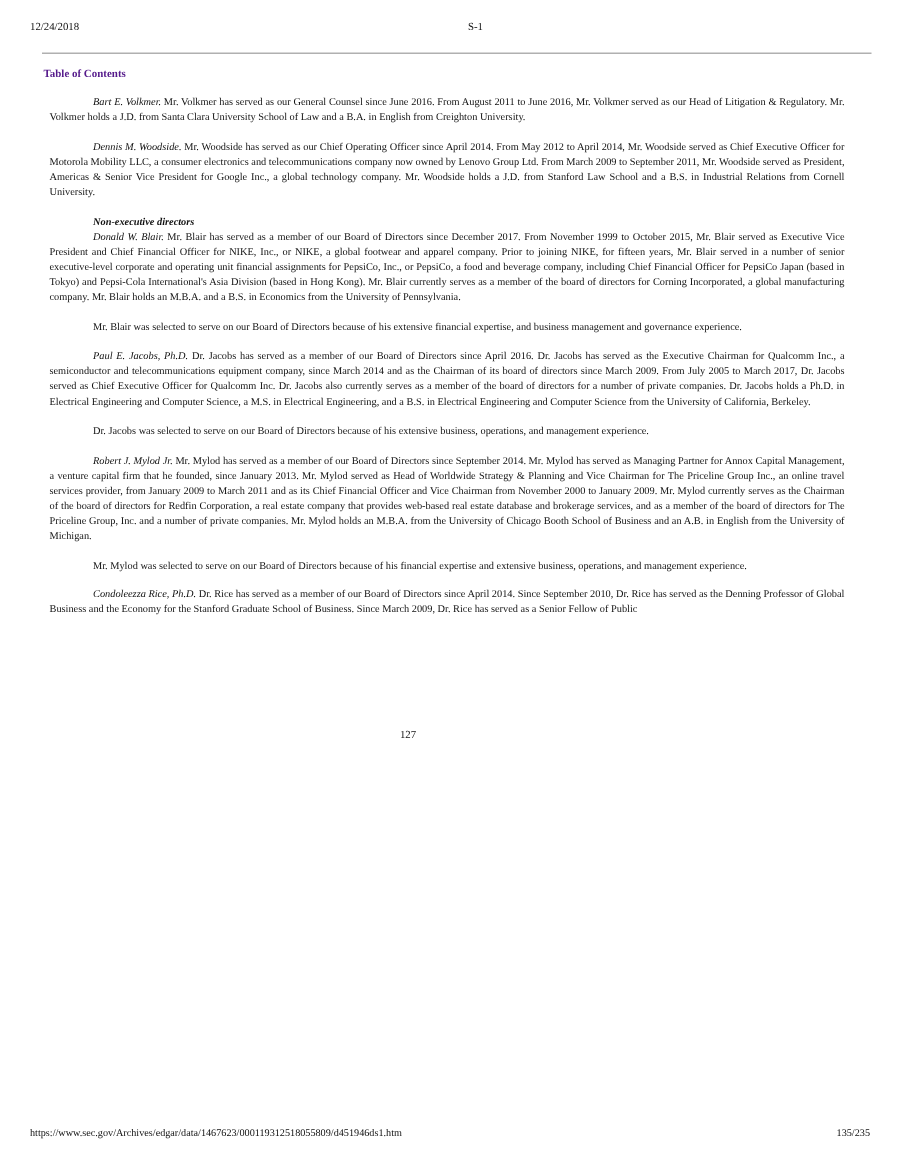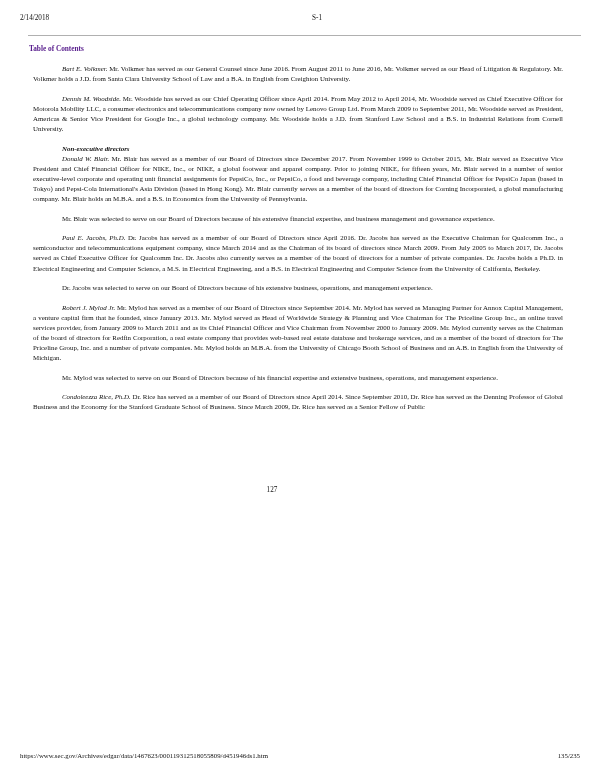--- a/index.html
+++ b/index.html
@@ -37,21 +37,21 @@
     position: absolute; top: 752px; left: 20px; right: 20px;
     font-size: 6.8px;
   }
   .foot .url { position: absolute; left: 0; top: 0; }
   .foot .pg { position: absolute; right: 0; top: 0; }
 </style>
 </head>
 <body>
 
 <div class="hdr">
-  <span class="date">2/14/2018</span>
+  <span class="date">12/24/2018</span>
   <span class="title">S-1</span>
 </div>
 
 <div class="rule"></div>
 
 <a class="toc">Table of Contents</a>
 
 <div class="content">
   <p><span class="nm">Bart E. Volkmer.</span><span> Mr. Volkmer has served as our General Counsel since June 2016. From August 2011 to June 2016, Mr. Volkmer served as our Head of Litigation &amp; Regulatory. Mr. Volkmer holds a J.D. from Santa Clara University School of Law and a B.A. in English from Creighton University.</span></p>
 

